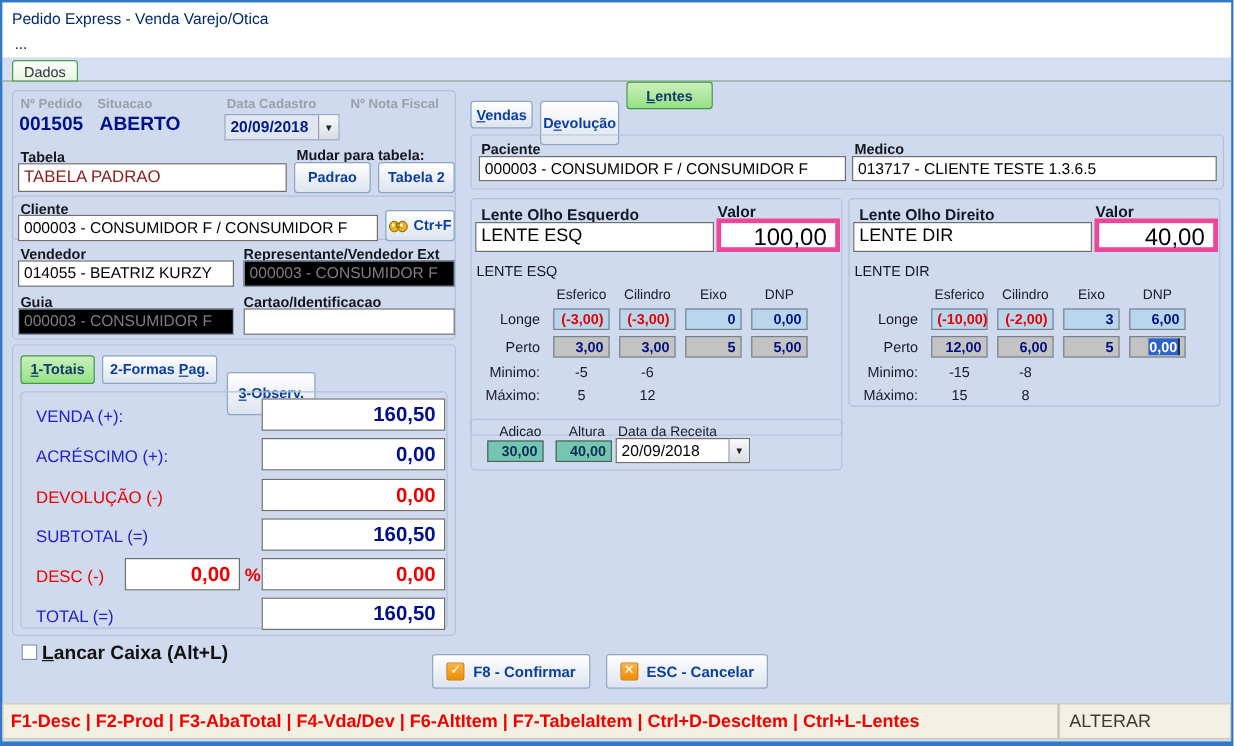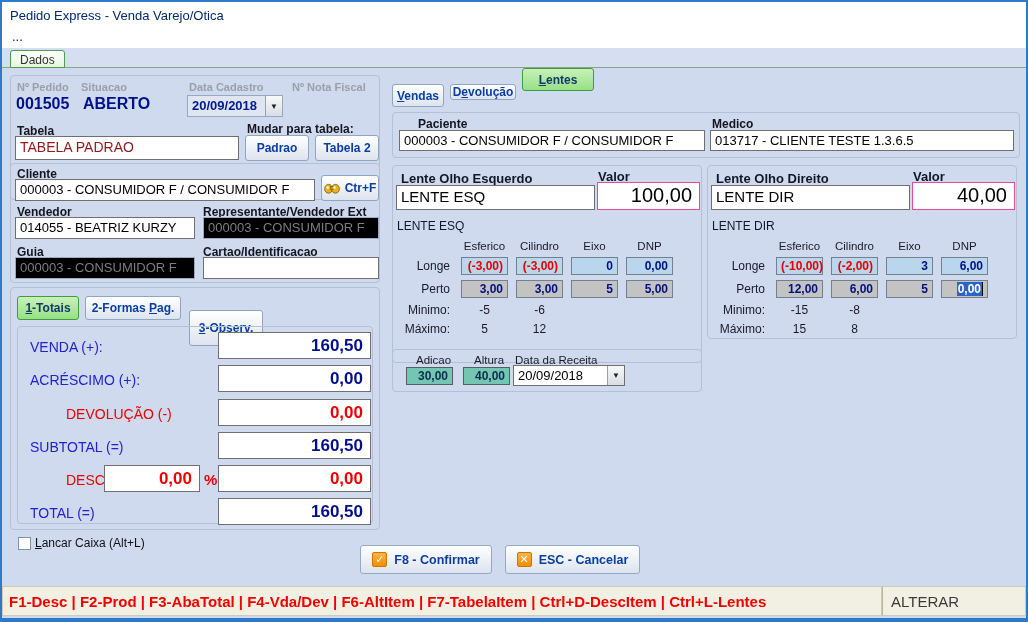--- a/index.html
+++ b/index.html
@@ -21,29 +21,29 @@
   .field.darkred { color:#8c1a1a; font-size:14px; }
   .btn { position:absolute; display:flex; align-items:center; justify-content:center; gap:5px; background:linear-gradient(#ffffff,#dde4ee); border:1px solid #8ea6c4; border-radius:3px; font-size:12px; font-weight:bold; color:#0a3ea0; cursor:default; white-space:nowrap; }
   .btn-green { background:linear-gradient(#c9f0ba,#96e184); border-color:#3f9c3f; color:#123a6b; }
   .u { text-decoration:underline; }
   .combo { position:absolute; display:flex; border:1px solid #6f6f6f; background:#fff; overflow:hidden; }
   .combo .cval { flex:1; font-size:13px; padding:2px 4px; white-space:nowrap; overflow:hidden; }
   .combo .carrow { width:17px; background:linear-gradient(#f9f9f9,#d9dde4); border-left:1px solid #97a0ac; display:flex; align-items:center; justify-content:center; font-size:8px; color:#222; }
   .combo.disabled { background:#dfe6f1; border-color:#97a8c0; }
   .combo.disabled .cval { color:#001a8c; font-weight:bold; }
   .trow-label { position:absolute; font-size:14px; white-space:nowrap; }
-  .blue-l { color:#2222cc; } .red-l { color:#ee0000;margin-left:36px; }
+  .blue-l { color:#2222cc; } .red-l { color:#ee0000; }
   .tfield { position:absolute; background:#fff; border:1px solid #6f6f6f; font-size:17px; font-weight:bold; text-align:right; padding:3px 7px; }
   .tfield.bluev { color:#000e8c; } .tfield.redv { color:#ee0000; }
   .pct { position:absolute; font-size:15px; font-weight:bold; color:#ee0000; }
   .checkbox { position:absolute; width:13px; height:13px; background:#fff; border:1px solid #7e93ad; }
-  .cb-label { position:absolute; font-weight:normal; font-size:12px; color:#111; white-space:nowrap;text-align:right; }
+  .cb-label { position:absolute; font-weight:bold; font-size:16px; color:#111; white-space:nowrap;text-align:right; }
   .lens-title { position:absolute; font-weight:bold; font-size:13px; color:#101828; white-space:nowrap; }
   .lens-name { position:absolute; background:#fff; border:1px solid #6f6f6f; font-size:15px; color:#000; padding:2px 4px; white-space:nowrap; overflow:hidden; }
-  .lens-valor { position:absolute; background:#fff; border:1px solid #ec4899; font-size:20px; color:#000; text-align:right; padding:1px 7px; }
+  .lens-valor { position:absolute; background:#fff; border:4px solid #ec4899; font-size:20px; color:#000; text-align:right; padding:1px 7px; }
   .lens-desc { position:absolute; font-size:12px; color:#101828; white-space:nowrap; }
   .lens-grid { position:absolute; display:grid; grid-template-columns:56px 47px 47px 47px 47px; column-gap:8px; row-gap:5px; align-items:center; font-size:11.5px; color:#1a1a2a; }
   .lg-h { text-align:center; white-space:nowrap; }
   .lg-rl { text-align:right; padding-right:3px; font-size:12px; white-space:nowrap; }
   .lg-cell { height:18px; border:1px solid #75808e; font-size:12px; font-weight:bold; color:#001080; text-align:right; padding:1px 4px; line-height:14px; }
   .lg-cell.longe { background:#b9d6ec; }
   .lg-cell.perto { background:#c3c3c3; }
   .lg-cell.neg { color:#e60000; }
   .lg-val { text-align:center; font-size:12px; }
   .sel { background:#2c63c8; color:#fff; padding:0 1px; border-right:1px solid #000; }
@@ -144,29 +144,29 @@
         <div class="tfield bluev" style="left:200px; top:171px; width:153px; height:27px;">160,50</div>
       </div>
     </div>
 
     <div class="checkbox" style="left:16px; top:469px;"></div>
     <div class="cb-label" style="left:33px; top:468px;"><span></span><span class="u">L</span><span>ancar Caixa (Alt+L)</span></div>
 
     <div class="btn" style="left:390px; top:16px; width:52px; height:23px;">
       <span><span></span><span class="u">V</span><span>endas</span></span>
     </div>
-    <div class="btn" style="left:448px; top:16px; width:66px; height:16px;">
+    <div class="btn" style="left:448px; top:16px; width:66px; height:37px;">
       <span><span>D</span><span class="u">e</span><span>volução</span></span>
     </div>
     <div class="btn btn-green" style="left:520px; top:0; width:72px; height:23px;">
       <span><span></span><span class="u">L</span><span>entes</span></span>
     </div>
 
     <div class="grp" style="left:390px; top:44px; width:628px; height:46px;">
-      <div class="lbl" style="left:25px; top:4px;">Paciente</div>
+      <div class="lbl" style="left:8px; top:4px;">Paciente</div>
       <div class="field" style="left:6px; top:17px; width:306px; height:21px;">000003 - CONSUMIDOR F / CONSUMIDOR F</div>
       <div class="lbl" style="left:319px; top:4px;">Medico</div>
       <div class="field" style="left:317px; top:17px; width:304px; height:21px;">013717 - CLIENTE TESTE 1.3.6.5</div>
     </div>
 
     <div class="grp" style="left:390px; top:97px; width:310px; height:198px;">
       <div class="lens-title" style="left:8px; top:5px;">Lente Olho Esquerdo</div>
       <div class="lens-title" style="left:205px; top:3px;">Valor</div>
       <div class="lens-name" style="left:3px; top:19px; width:199px; height:25px;">LENTE ESQ</div>
       <div class="lens-valor" style="left:204px; top:16px; width:103px; height:28px;">100,00</div>

